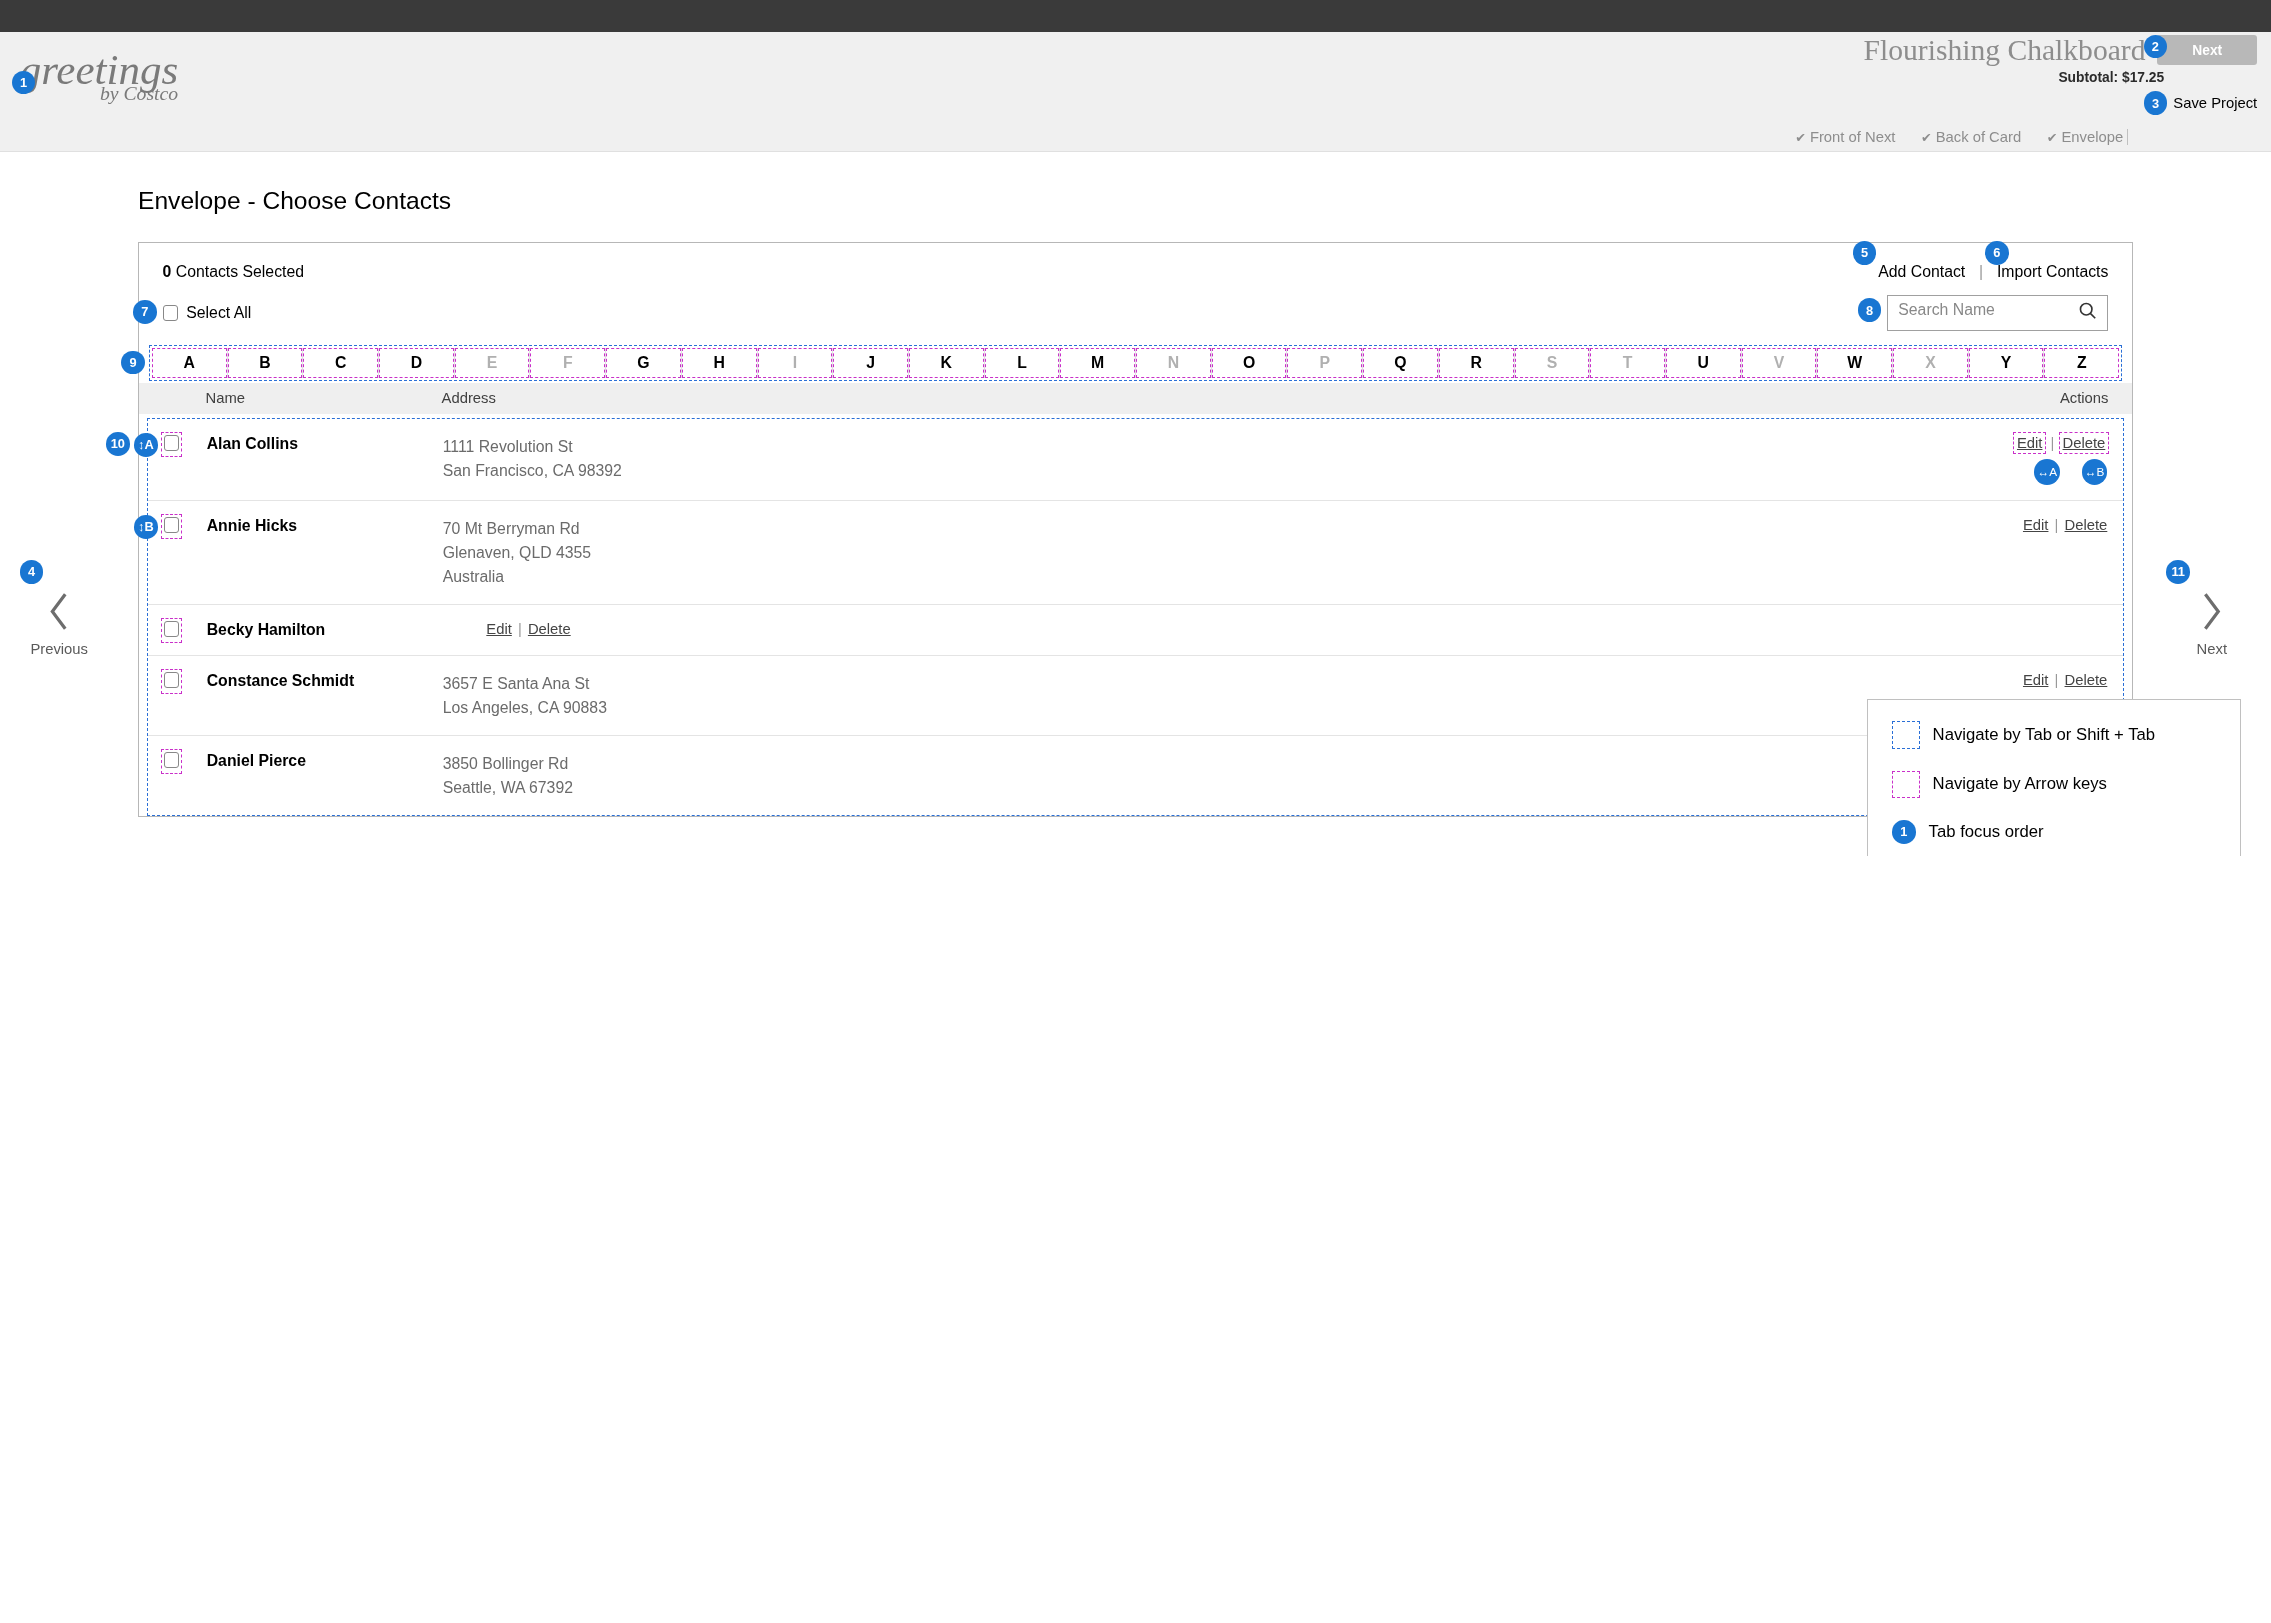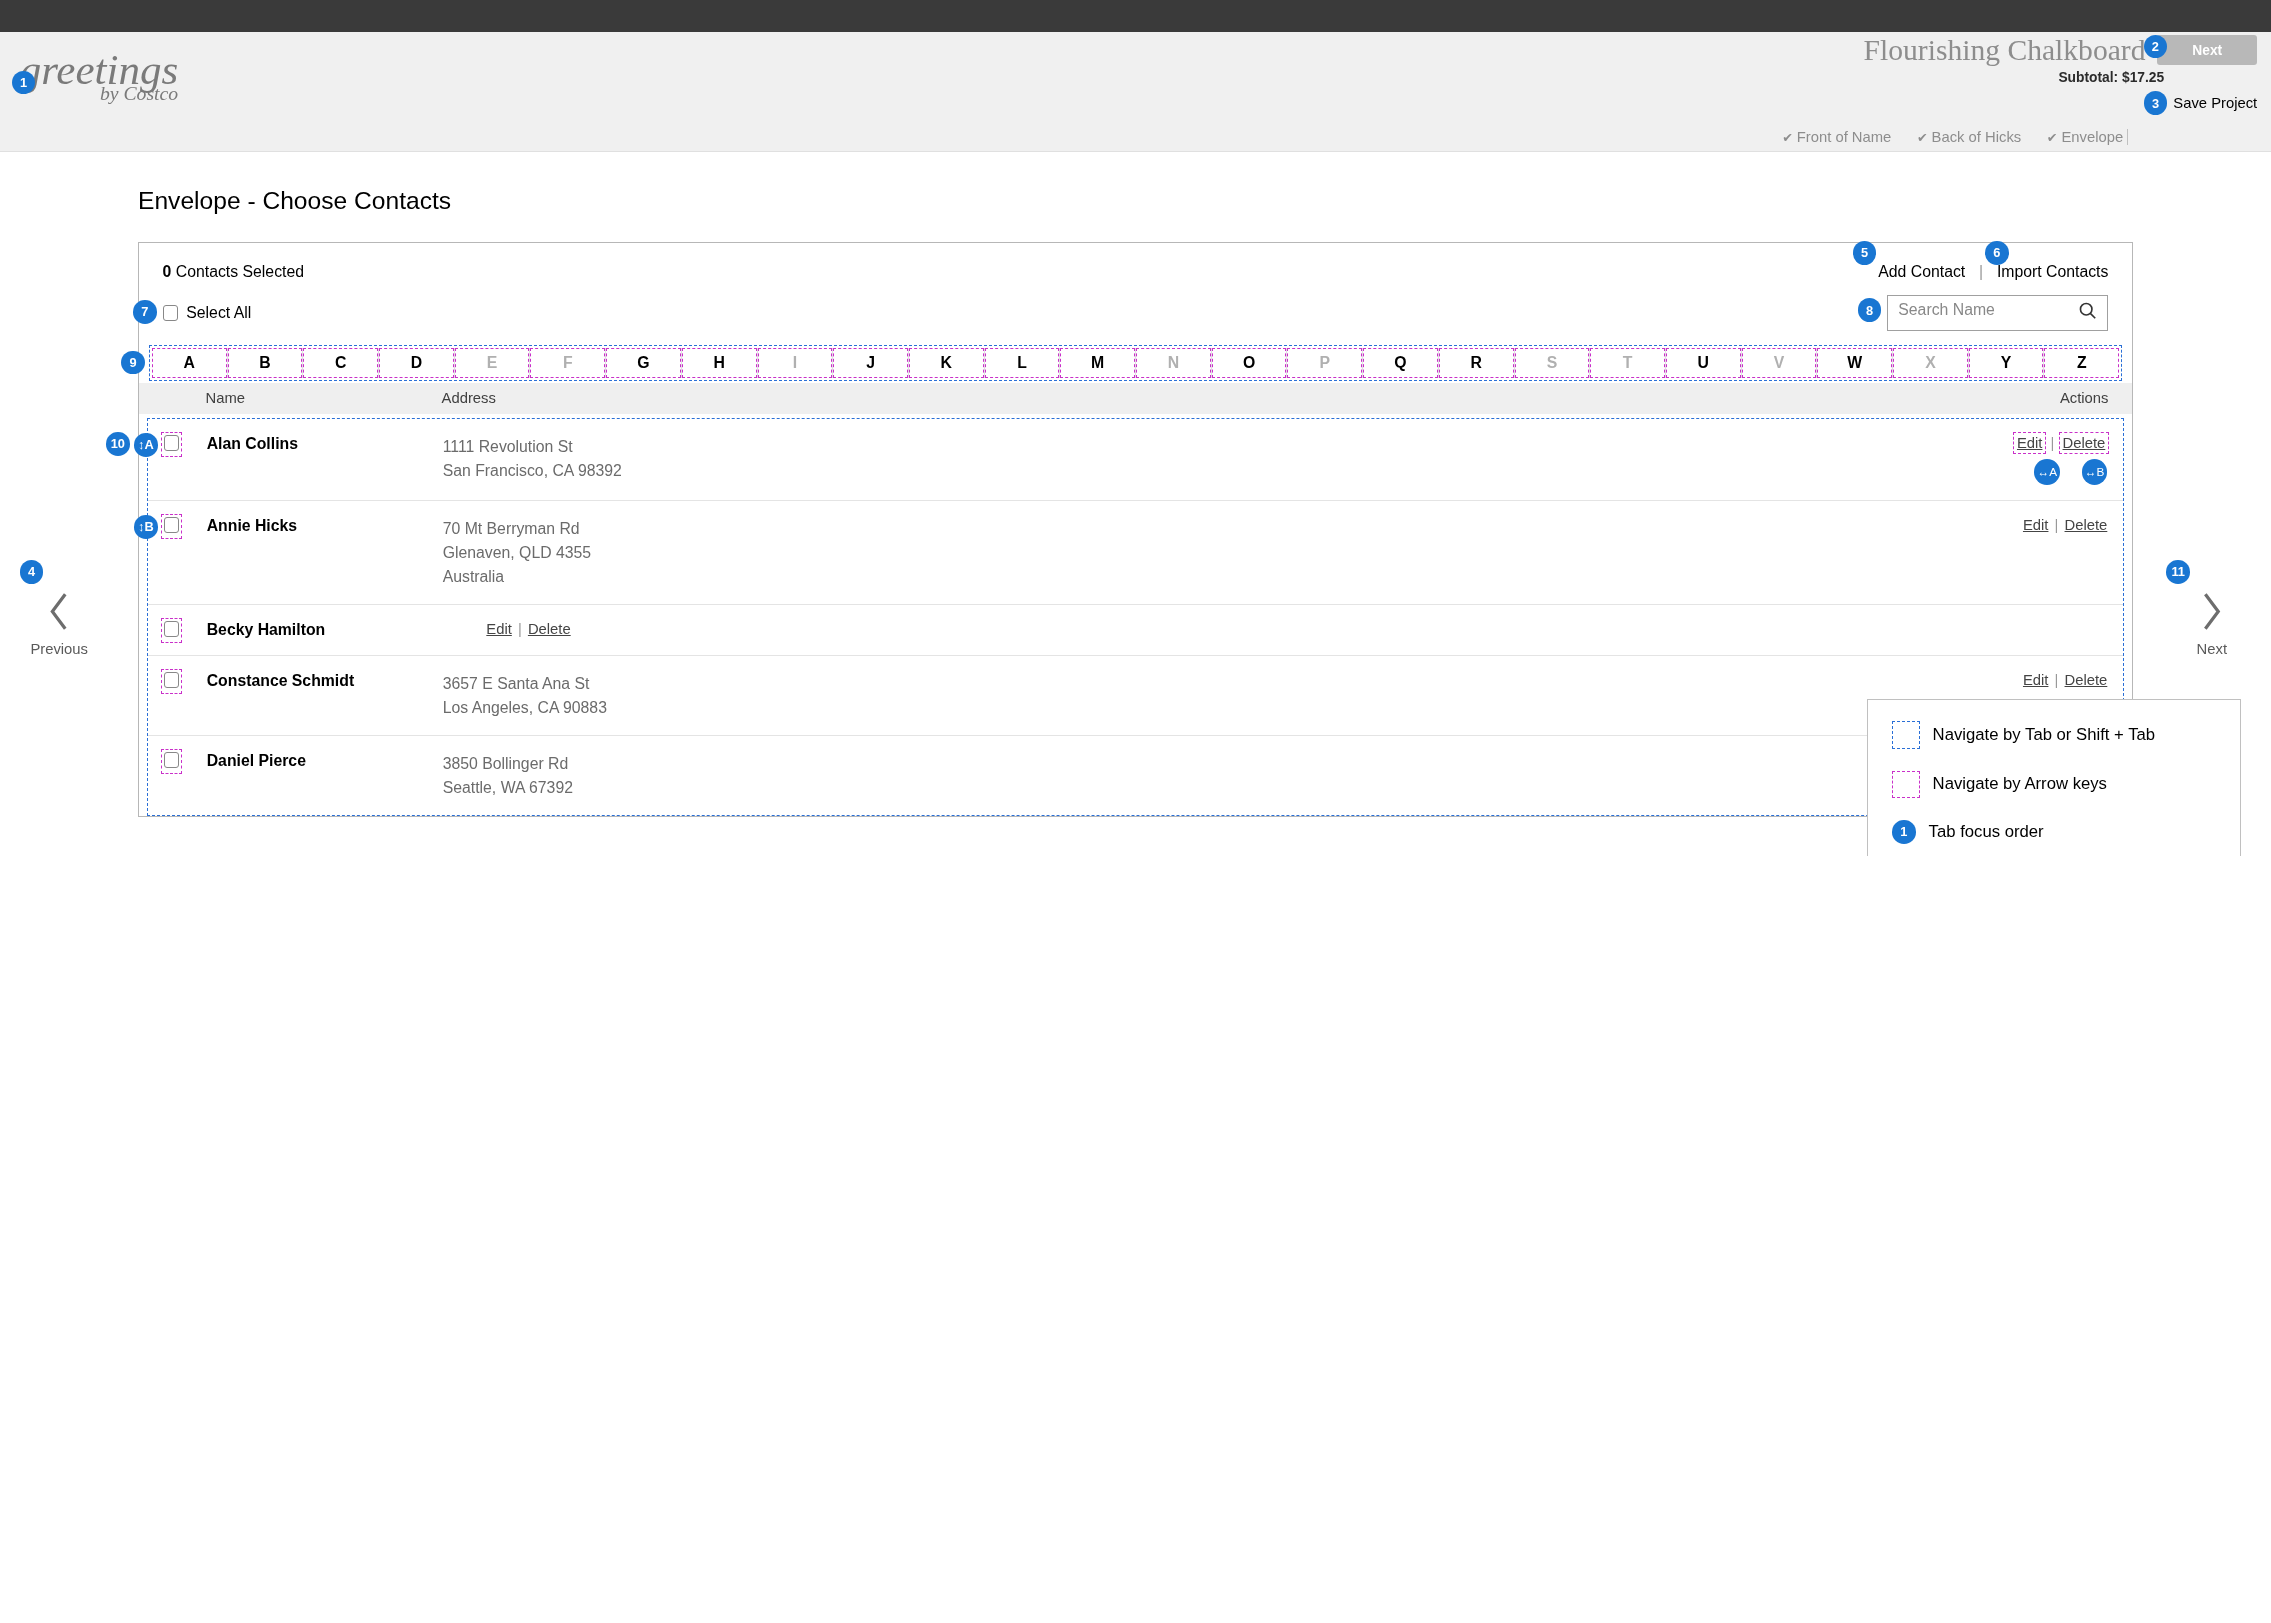--- a/index.html
+++ b/index.html
@@ -380,22 +380,22 @@
       </span>
       <span></span>
     </div>
     <div style="position:relative; display:inline-block;">
       <span class="badge" style="left:-29.6px; top:5.9px;">3</span>
       <span class="save-project">Save Project</span>
     </div>
   </div>
 
   <div class="progress-row">
-    <span class="progress-item"><span class="check">✔</span><span>Front of Name</span></span>
-    <span class="progress-item"><span class="check">✔</span><span>Back of Hicks</span></span>
+    <span class="progress-item"><span class="check">✔</span><span>Front of Next</span></span>
+    <span class="progress-item"><span class="check">✔</span><span>Back of Card</span></span>
     <span class="progress-item"><span class="check">✔</span><span>Envelope</span></span>
   </div>
 </div>
 
 <div class="main-wrap">
 
   <div class="side-nav side-prev">
     <div class="badge" style="left:0px; top:-29.6px;">4</div>
     <svg viewBox="0 0 24 40">
         <polyline points="18,4 6,20 18,36"></polyline>

